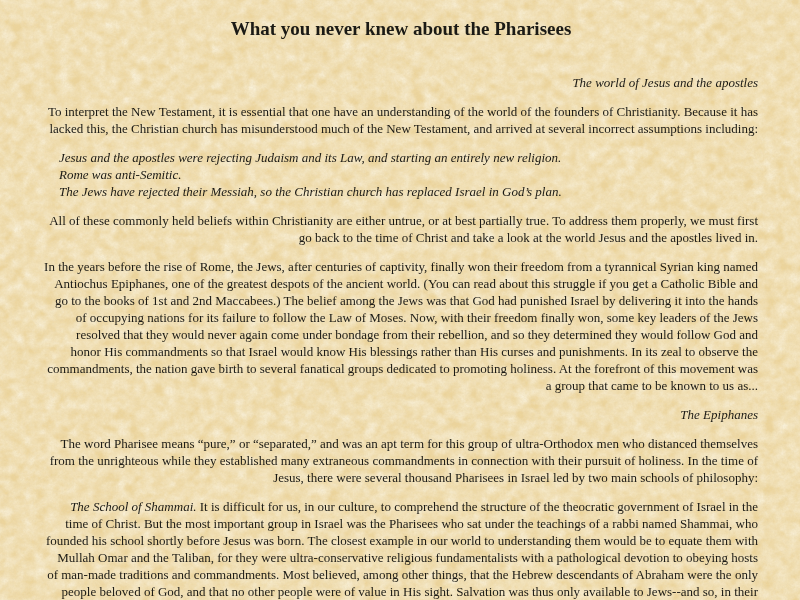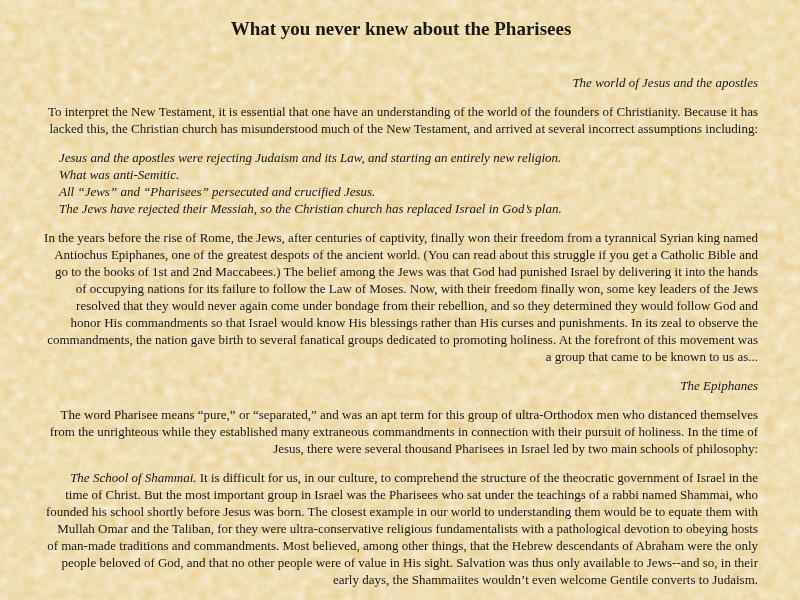--- a/index.html
+++ b/index.html
@@ -87,25 +87,25 @@
 <div class="page">
 
   <h1 class="page-title">What you never knew about the Pharisees</h1>
 
   <p class="section-heading subtitle-heading">The world of Jesus and the apostles</p>
 
   <p class="body-para">To interpret the New Testament, it is essential that one have an understanding of the world of the founders of Christianity. Because it has lacked this, the Christian church has misunderstood much of the New Testament, and arrived at several incorrect assumptions including:</p>
 
   <div class="beliefs">
     <p class="belief-item">Jesus and the apostles were rejecting Judaism and its Law, and starting an entirely new religion.</p>
-    <p class="belief-item">What was anti-Semitic.</p>
-    <p class="belief-item">All “Jews” and “Pharisees” persecuted and crucified Jesus.</p>
+    <p class="belief-item">Rome was anti-Semitic.</p>
     <p class="belief-item">The Jews have rejected their Messiah, so the Christian church has replaced Israel in God’s plan.</p>
   </div>
 
+  <p class="body-para">All of these commonly held beliefs within Christianity are either untrue, or at best partially true. To address them properly, we must first go back to the time of Christ and take a look at the world Jesus and the apostles lived in.</p>
 
   <p class="body-para">In the years before the rise of Rome, the Jews, after centuries of captivity, finally won their freedom from a tyrannical Syrian king named Antiochus Epiphanes, one of the greatest despots of the ancient world. (You can read about this struggle if you get a Catholic Bible and go to the books of 1st and 2nd Maccabees.) The belief among the Jews was that God had punished Israel by delivering it into the hands of occupying nations for its failure to follow the Law of Moses. Now, with their freedom finally won, some key leaders of the Jews resolved that they would never again come under bondage from their rebellion, and so they determined they would follow God and honor His commandments so that Israel would know His blessings rather than His curses and punishments. In its zeal to observe the commandments, the nation gave birth to several fanatical groups dedicated to promoting holiness. At the forefront of this movement was a group that came to be known to us as...</p>
 
   <p class="section-heading">The Epiphanes</p>
 
   <p class="body-para">The word Pharisee means “pure,” or “separated,” and was an apt term for this group of ultra-Orthodox men who distanced themselves from the unrighteous while they established many extraneous commandments in connection with their pursuit of holiness. In the time of Jesus, there were several thousand Pharisees in Israel led by two main schools of philosophy:</p>
 
   <p class="body-para"><span class="lead-italic">The School of Shammai.</span><span> It is difficult for us, in our culture, to comprehend the structure of the theocratic government of Israel in the time of Christ. But the most important group in Israel was the Pharisees who sat under the teachings of a rabbi named Shammai, who founded his school shortly before Jesus was born. The closest example in our world to understanding them would be to equate them with Mullah Omar and the Taliban, for they were ultra-conservative religious fundamentalists with a pathological devotion to obeying hosts of man-made traditions and commandments. Most believed, among other things, that the Hebrew descendants of Abraham were the only people beloved of God, and that no other people were of value in His sight. Salvation was thus only available to Jews--and so, in their early days, the Shammaiites wouldn’t even welcome Gentile converts to Judaism.</span></p>
 
 </div>

